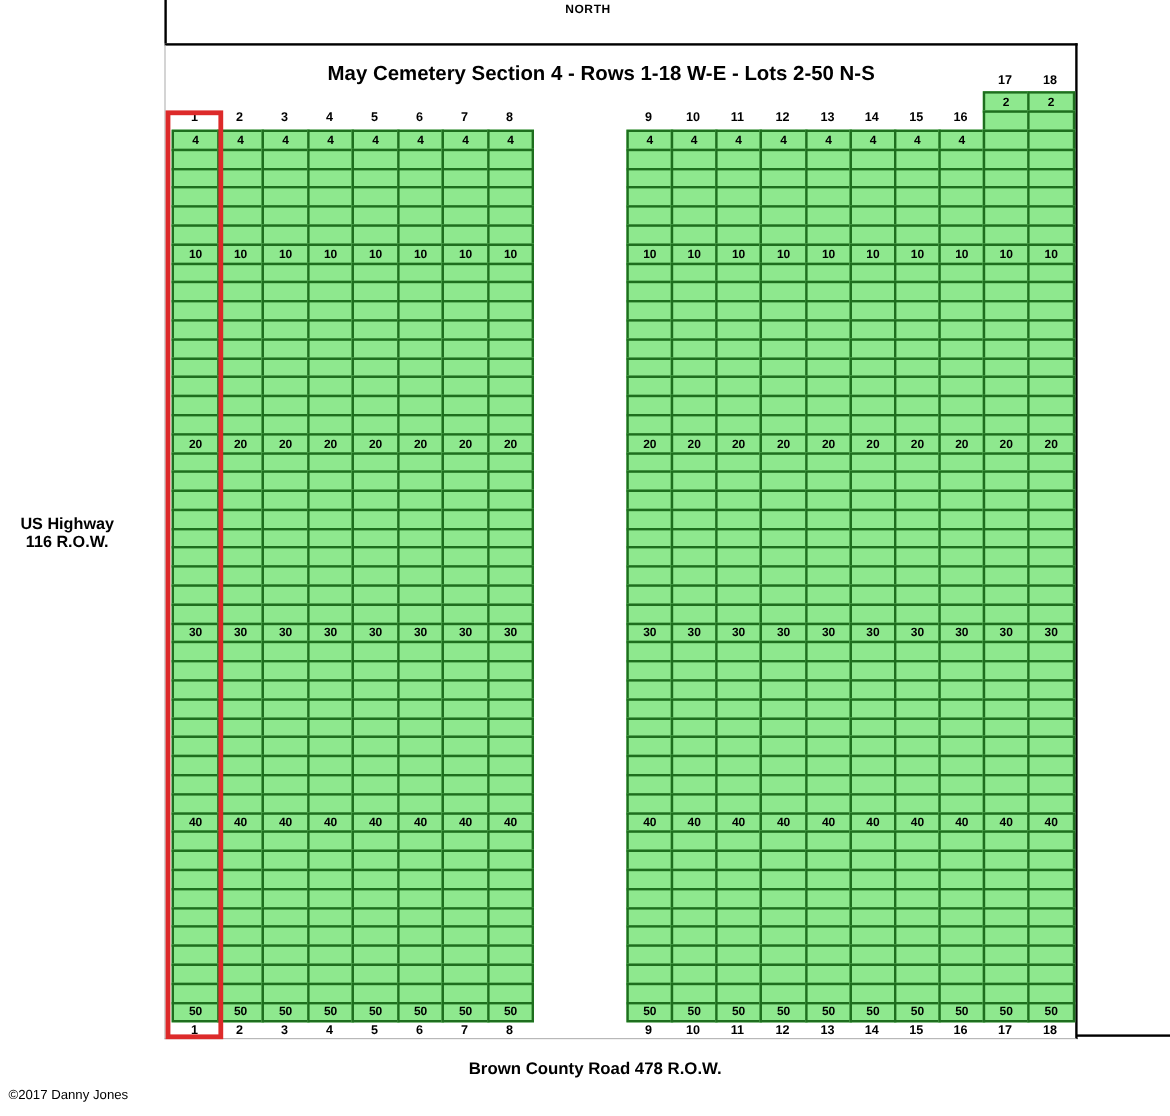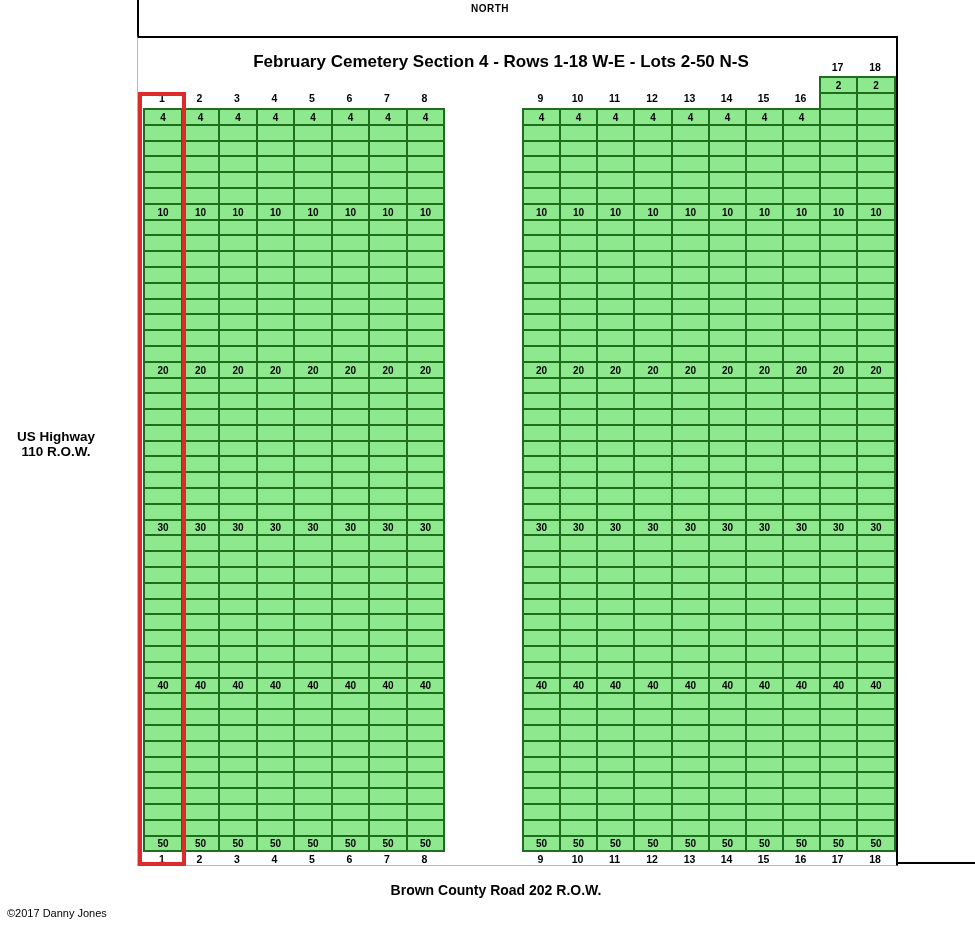--- a/index.html
+++ b/index.html
@@ -38,21 +38,21 @@
 </style>
 </head>
 <body>
 
 <div class="abs north-line"></div>
 <div class="abs north-label">NORTH</div>
 
 <div class="abs map-box"></div>
 <div class="abs br-line"></div>
 
-<div class="abs map-title">February Cemetery Section 4 - Rows 1-18 W-E - Lots 2-50 N-S</div>
+<div class="abs map-title">May Cemetery Section 4 - Rows 1-18 W-E - Lots 2-50 N-S</div>
 
 <div id="grid">
     <div class="colnum" style="left: 143px; top: 91px; width: 38px;">1</div>
     <div class="cell" style="left: 143px; top: 108px; width: 40px; height: 18px;">4</div>
     <div class="cell" style="left: 143px; top: 124px; width: 40px; height: 18px;"></div>
     <div class="cell" style="left: 143px; top: 140px; width: 40px; height: 17px;"></div>
     <div class="cell" style="left: 143px; top: 155px; width: 40px; height: 18px;"></div>
     <div class="cell" style="left: 143px; top: 171px; width: 40px; height: 18px;"></div>
     <div class="cell" style="left: 143px; top: 187px; width: 40px; height: 18px;"></div>
     <div class="cell" style="left: 143px; top: 203px; width: 40px; height: 18px;">10</div>
@@ -930,17 +930,17 @@
     <div class="cell" style="left: 856px; top: 756px; width: 40px; height: 17px;"></div>
     <div class="cell" style="left: 856px; top: 771px; width: 40px; height: 18px;"></div>
     <div class="cell" style="left: 856px; top: 787px; width: 40px; height: 18px;"></div>
     <div class="cell" style="left: 856px; top: 803px; width: 40px; height: 18px;"></div>
     <div class="cell" style="left: 856px; top: 819px; width: 40px; height: 18px;"></div>
     <div class="cell" style="left: 856px; top: 835px; width: 40px; height: 17px;">50</div>
     <div class="colnum" style="left: 856px; top: 852px; width: 38px;">18</div>
   </div>
 
 <div class="abs west-road">US Highway
-110 R.O.W.</div>
-<div class="abs south-road">Brown County Road 202 R.O.W.</div>
+116 R.O.W.</div>
+<div class="abs south-road">Brown County Road 478 R.O.W.</div>
 <div class="abs copyright">©2017 Danny Jones</div>
 
 <div class="red-rect" style="left: 138px; top: 92px; width: 48px; height: 774px;"></div>
 
 </body></html>

